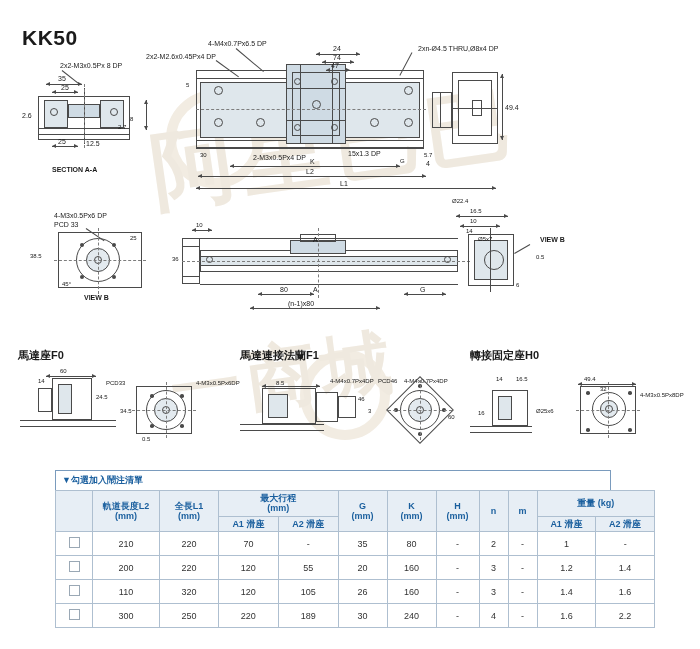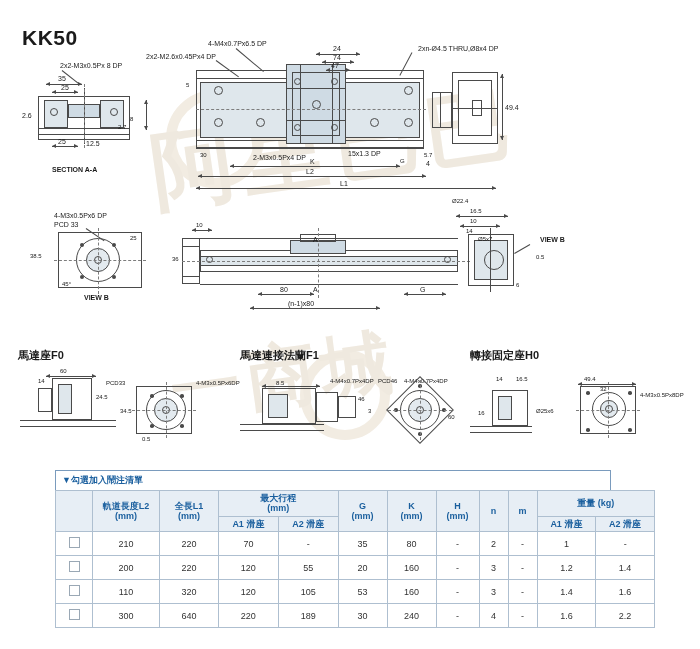--- a/index.html
+++ b/index.html
@@ -423,32 +423,32 @@
             <td>-</td>
             <td>1.2</td>
             <td>1.4</td>
           </tr>
           <tr>
             <td><span class="chk"></span></td>
             <td>110</td>
             <td>320</td>
             <td>120</td>
             <td>105</td>
-            <td>53</td>
+            <td>26</td>
             <td>160</td>
             <td>-</td>
             <td>3</td>
             <td>-</td>
             <td>1.4</td>
             <td>1.6</td>
           </tr>
           <tr>
             <td><span class="chk"></span></td>
             <td>300</td>
-            <td>640</td>
+            <td>250</td>
             <td>220</td>
             <td>189</td>
             <td>30</td>
             <td>240</td>
             <td>-</td>
             <td>4</td>
             <td>-</td>
             <td>1.6</td>
             <td>2.2</td>
           </tr>

